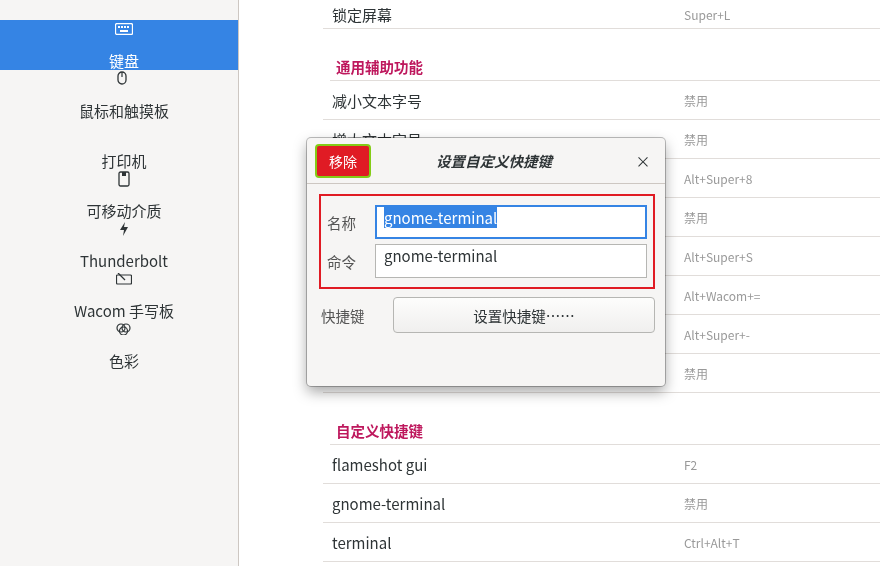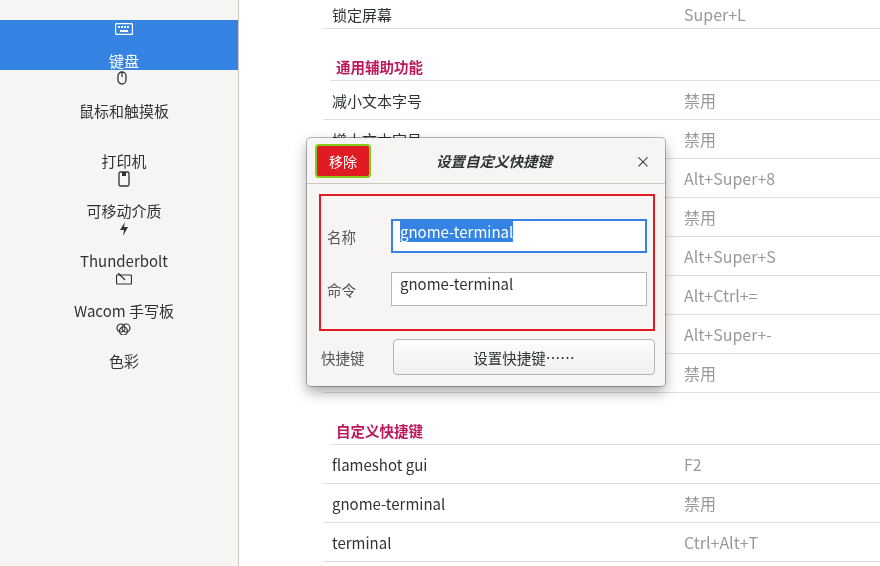--- a/index.html
+++ b/index.html
@@ -70,21 +70,21 @@
     border-bottom: 1px solid #e1ddda;
   }
   .row .label {
     flex: 1;
     padding-left: 9px;
     color: #2e3436;
   }
   .row .value {
     width: 196px;
     color: #999;
-    font-size: 16px;
+    font-size: 12px;
   }
   .section-head {
     display: flex;
     align-items: flex-end;
     height: 48px;
     border-bottom: 1px solid #e1ddda;
     padding-left: 6px;
     padding-bottom: 3px;
     color: #be185d;
     font-weight: 700;
@@ -154,22 +154,22 @@
     padding: 10px 10px 0 12px;
   }
   .highlight-box {
     border: 2px solid #e01b24;
     padding: 4px 6px 4px 6px;
     margin-bottom: 8px;
   }
   .form-row {
     display: flex;
     align-items: center;
-    gap: 28px;
-    margin: 19px 0;
+    gap: 12px;
+    margin: 5px 0;
     justify-content: space-between;
   }
   .form-row .flabel {
     width: 36px;
     color: #555;
     font-size: 14.5px;
     text-align: left;
     flex-shrink: 0;
   }
   .ctl-col { width: 48px; color:#555; font-size:14.5px; }
@@ -304,21 +304,21 @@
       <div class="row">
         <span class="label"></span>
         <span class="value">禁用</span>
       </div>
       <div class="row">
         <span class="label"></span>
         <span class="value">Alt+Super+S</span>
       </div>
       <div class="row">
         <span class="label"></span>
-        <span class="value">Alt+Ctrl+=</span>
+        <span class="value">Alt+Wacom+=</span>
       </div>
       <div class="row">
         <span class="label"></span>
         <span class="value">Alt+Super+-</span>
       </div>
       <div class="row">
         <span class="label"></span>
         <span class="value">禁用</span>
       </div>
 

